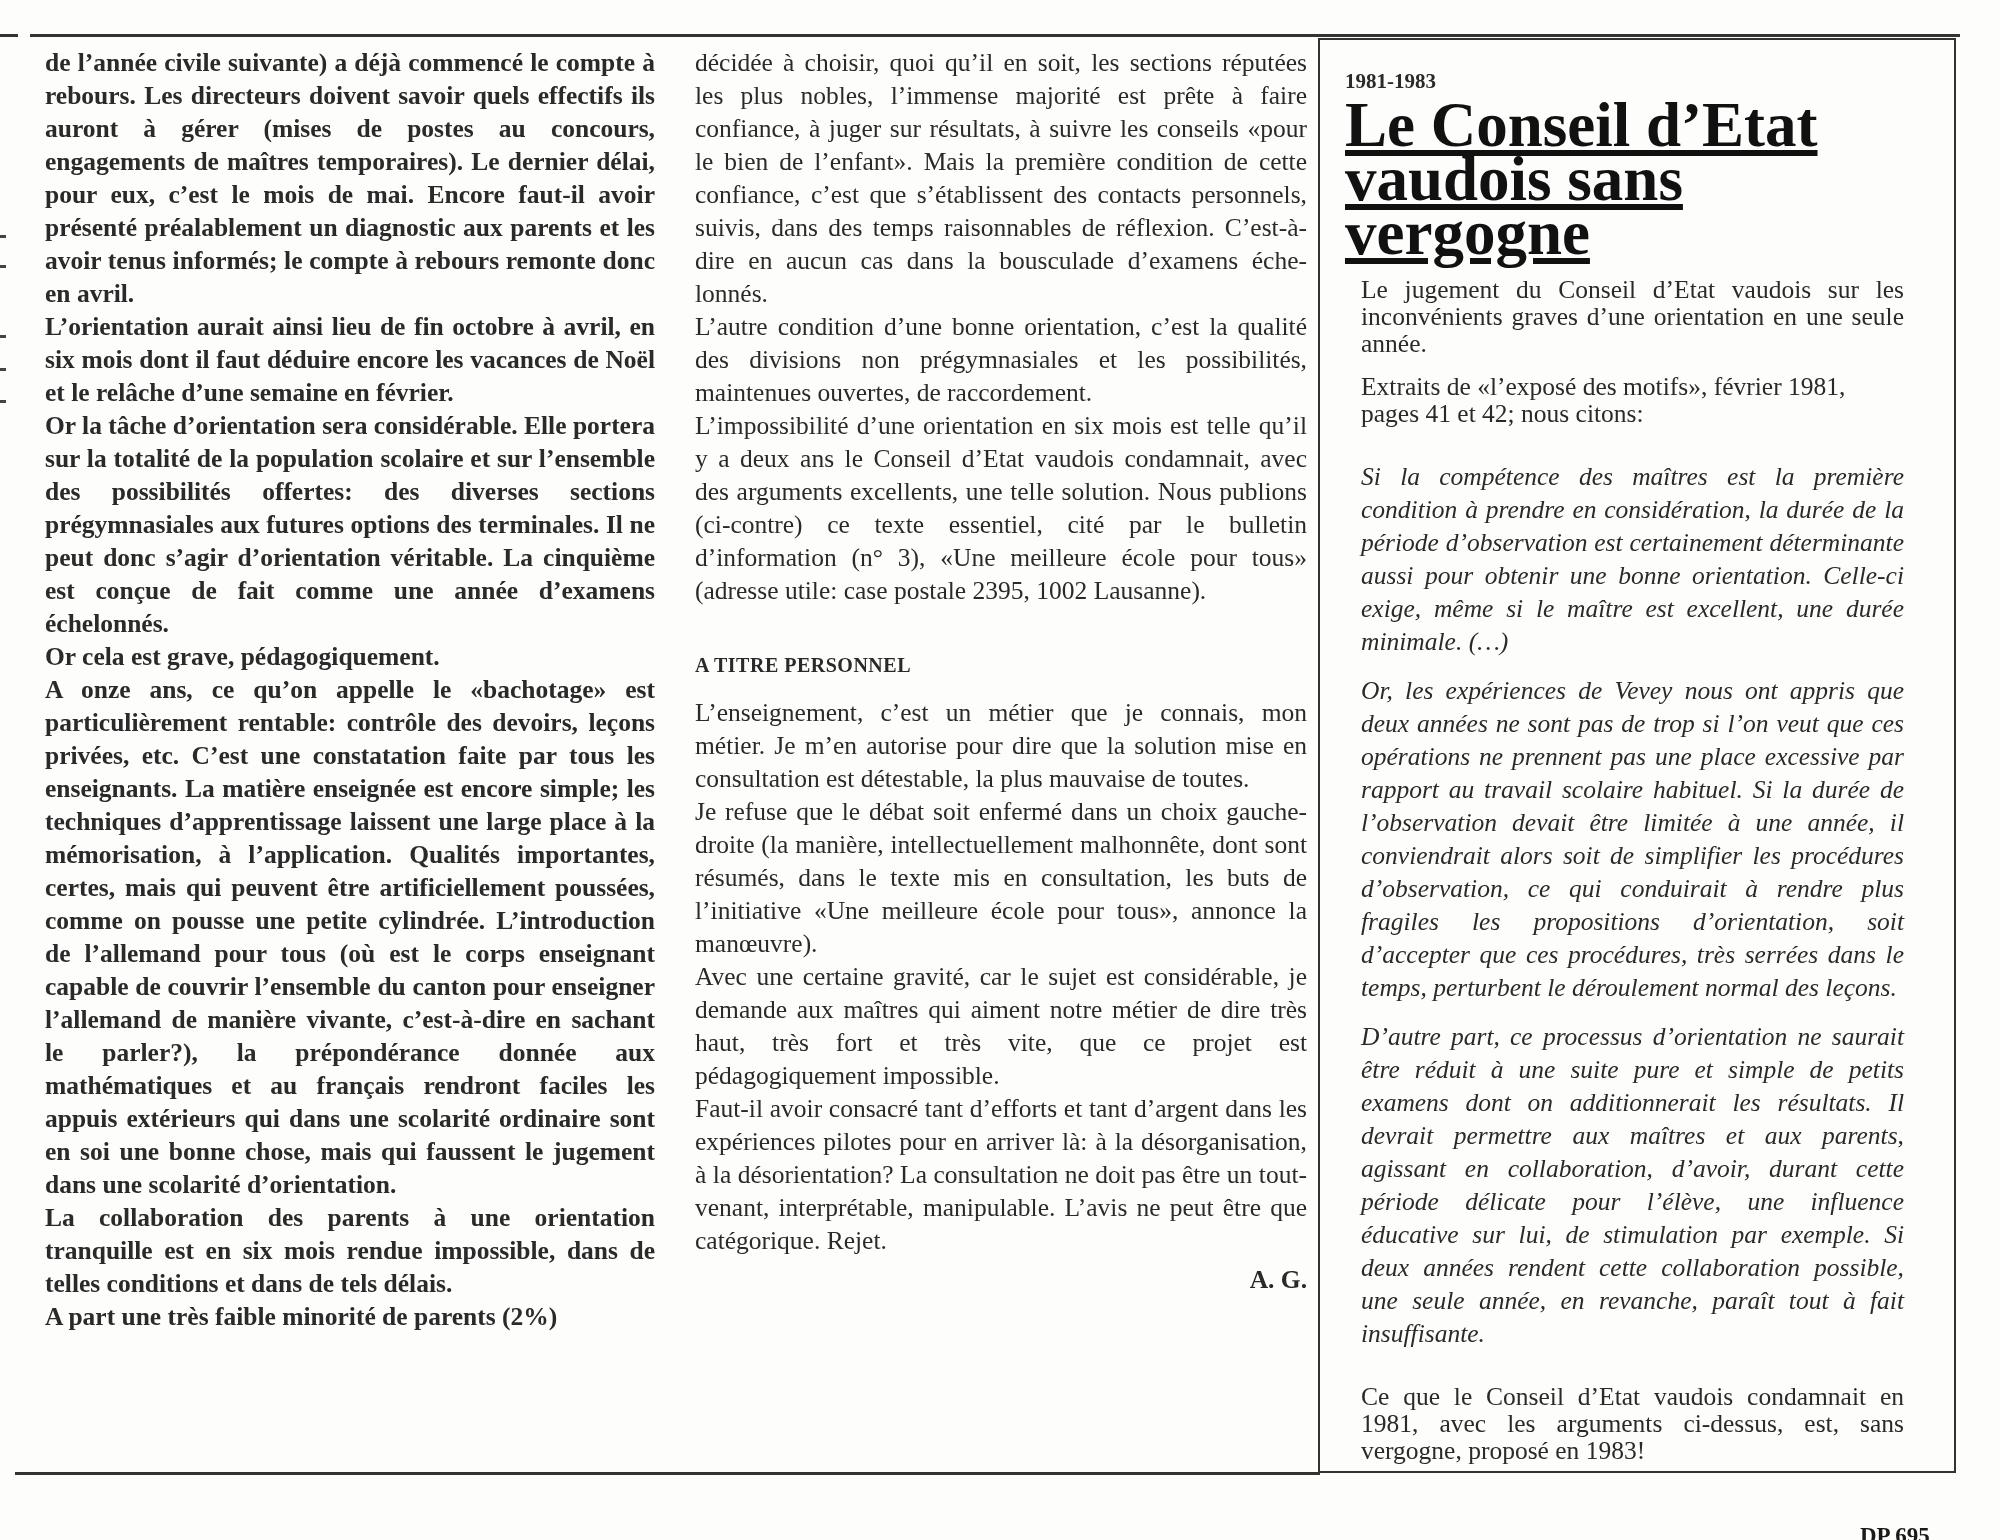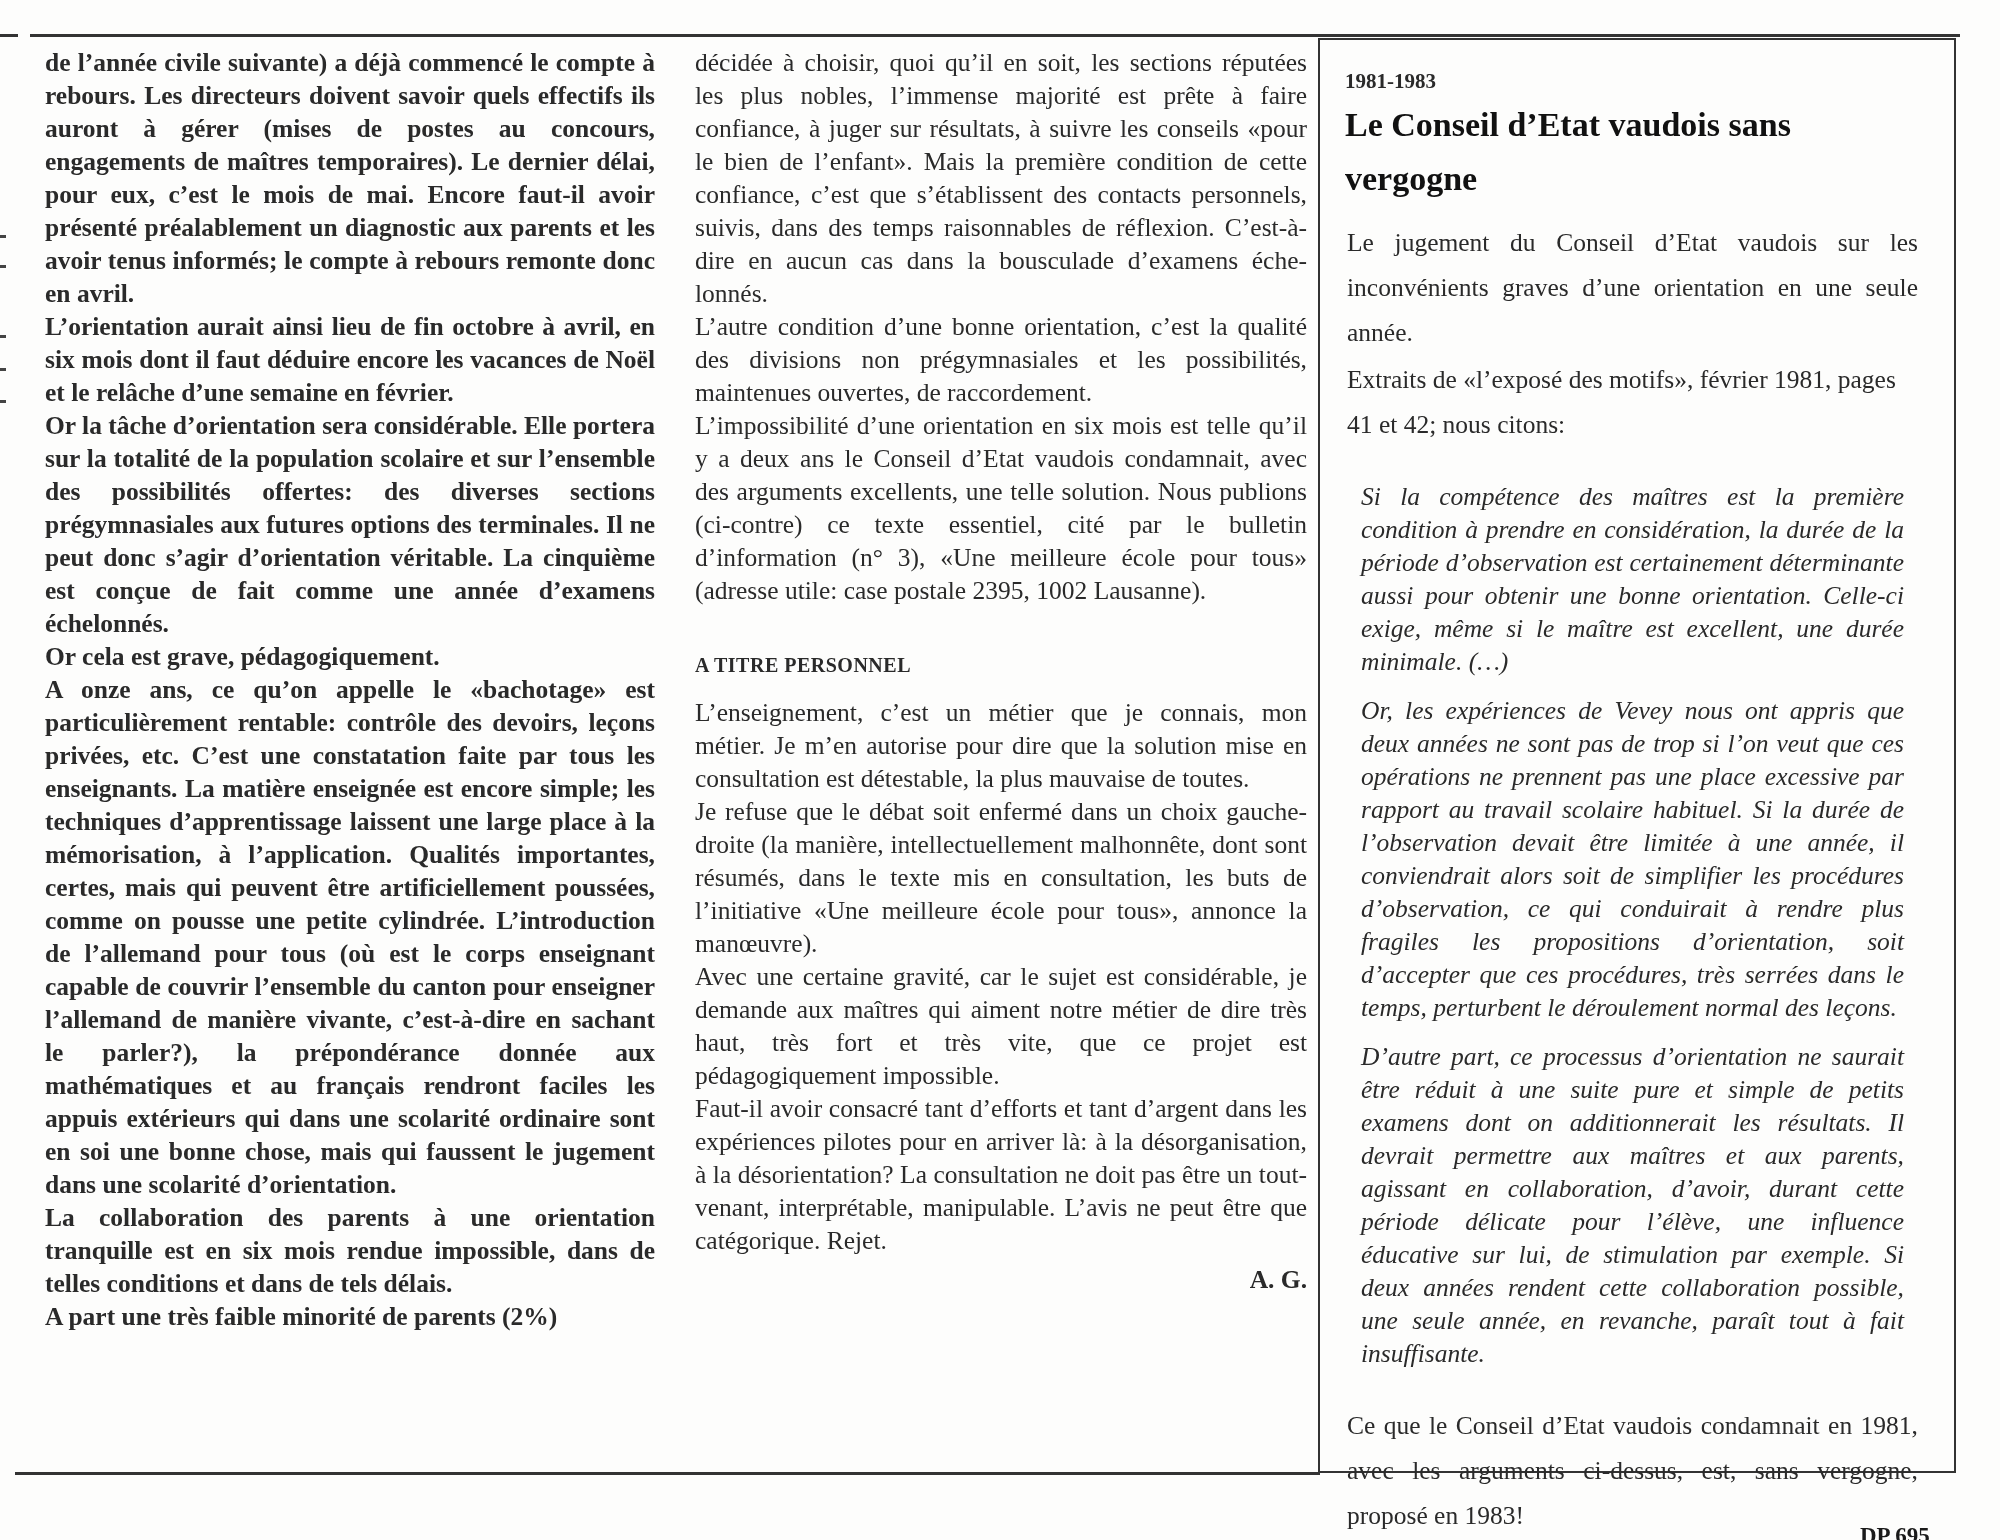--- a/index.html
+++ b/index.html
@@ -22,22 +22,22 @@
     font-weight:bold; font-size:20px; letter-spacing:0.5px;
     margin-top:42px !important; margin-bottom:14px !important; line-height:33px;
   }
   .signature { text-align:right; font-weight:bold; margin-top:6px !important; }
   .box {
     position:absolute; left:1318px; top:38px; width:638px; height:1435px;
     border:2px solid #333; box-sizing:border-box;
   }
   .box-inner { position:absolute; left:25px; top:20px; width:575px; }
   .kicker { font-weight:bold; font-size:21px; line-height:26px; margin:8px 0 4px 0; }
-  .headline { font-weight:bold; font-size:34px; line-height:54px; margin:0 0 14px 0; color:#111; }
-  .box-text { font-size:25.5px; line-height:45px; text-align:justify; margin:2px; }
+  .headline { font-weight:bold; font-size:63px; line-height:54px; margin:0 0 14px 0; color:#111;text-decoration:underline; }
+  .box-text { font-size:25.5px; line-height:27px; text-align:justify; margin:16px; }
   .box-quote p { margin:16px; font-style:italic; font-size:25.5px; line-height:33px; text-align:justify; }
   .box-quote { margin-top:33px; }
   .box-conclusion { margin-top:33px; }
   .page-number {
     position:absolute; left:1860px; top:1500px; font-weight:bold; font-size:23px; color:#1a1a1a;margin-top:23px;
   }
   .bleed { position:absolute; left:0; width:6px; height:3px; background:#444; }
 </style>
 </head>
 <body>

